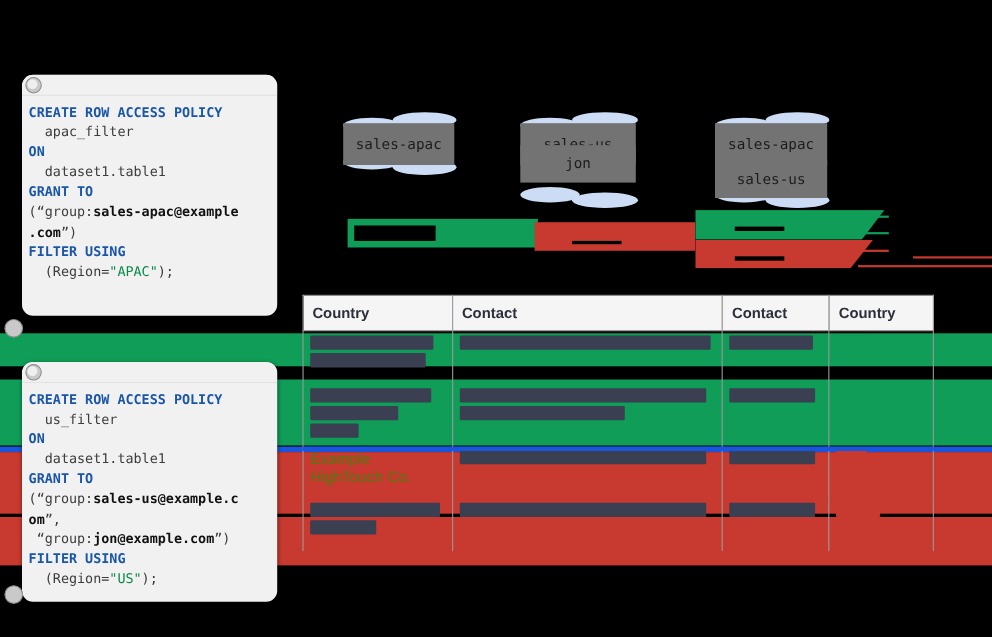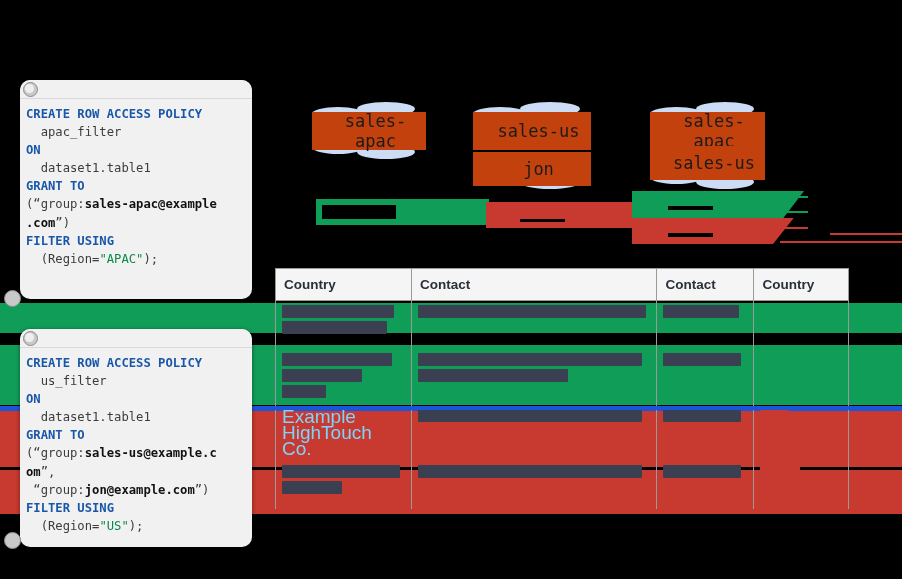--- a/index.html
+++ b/index.html
@@ -19,21 +19,21 @@
 
   
   .code-panel{
     position:absolute;
     background:#f1f1f1;
     border-radius:10px;
     box-shadow:0 1px 4px rgba(0,0,0,.45);
     overflow:hidden;
     z-index:30;
   }
-  .panel-a{left:20px;top:80px;width:232px;height:219px;}
+  .panel-a{left:20px;top:68px;width:232px;height:219px;}
   .panel-b{left:20px;top:329px;width:232px;height:218px;}
   .panel-bar{
     height:18px;background:#f1f1f1;border-bottom:1px solid #d9d9d9;
     position:relative;border-radius:10px 10px 0 0;
   }
   .panel-dot{
     position:absolute;left:3px;top:2px;width:13px;height:13px;border-radius:50%;
     background:#c9c9c9;border:1px solid #8d8d8d;
   }
   .panel-dot:after{
@@ -50,31 +50,30 @@
     color:#1a1a1a;padding:6px 10px 0 6px;white-space:pre;
   }
   .kw{color:#1a56a8;font-weight:bold;}
   .str{color:#0a8a4a;}
   .bld{font-weight:bold;color:#111;}
   .pl{color:#3c3c3c;}
 
   
   .flag{
     position:absolute;z-index:20;
-    background:#c2410c;
+    background:#737373;
     color:#1c1c1c;
     font-family:"DejaVu Sans Mono","Liberation Mono",monospace;
-    font-size:17px;
+    font-size:13px;
     display:flex;align-items:center;justify-content:center;
     text-align:center;
-    padding-left:13px;
   }
   .f1{left:312px;top:112px;width:101px;height:38px;}
   .f2{left:473px;top:112px;width:105px;height:38px;}
-  .f3{left:473px;top:152px;width:105px;height:34px;}
+  .f3{left:473px;top:132px;width:105px;height:34px;}
   .f4{left:650px;top:112px;width:102px;height:38px;}
   .f5{left:650px;top:146px;width:102px;height:34px;}
   .flagwave{position:absolute;z-index:19;}
   .wv{
     position:absolute;background:#ccdcf5;border-radius:50%;
   }
 
   
   .bar{position:absolute;z-index:15;}
   .bar-g1{left:316px;top:199px;width:173px;height:26px;background:#0f9d58;}
@@ -101,21 +100,21 @@
     font-family:"Liberation Sans",sans-serif;
   }
   .tbl th{
     background:#f5f5f5;border:1px solid #9a9a9a;
     font-size:13.5px;font-weight:bold;color:#2b2f3a;
     text-align:left;padding:7px 8px;height:17px;
   }
   .tbl td{
     border-left:1px solid #9a9a9a;border-right:1px solid #9a9a9a;
     vertical-align:top;padding:4px 6px;height:40px;
-    font-size:19px;color:#7dd3fc;background:transparent;
+    font-size:14px;color:#4d7c0f;background:transparent;
   }
   .c-partner{width:127px;}
   .c-contact{width:236px;margin-top:20px;}
   .c-country{width:90px;}
   .c-region{width:120px;}
   .cell-open{background:#fafafa;line-height:16px;}
 
   
   .rb{display:block;background:#3a3f52;border-radius:1px;margin-bottom:3px;height:13px;}
   .rb-g{background:#0f9d58;}

